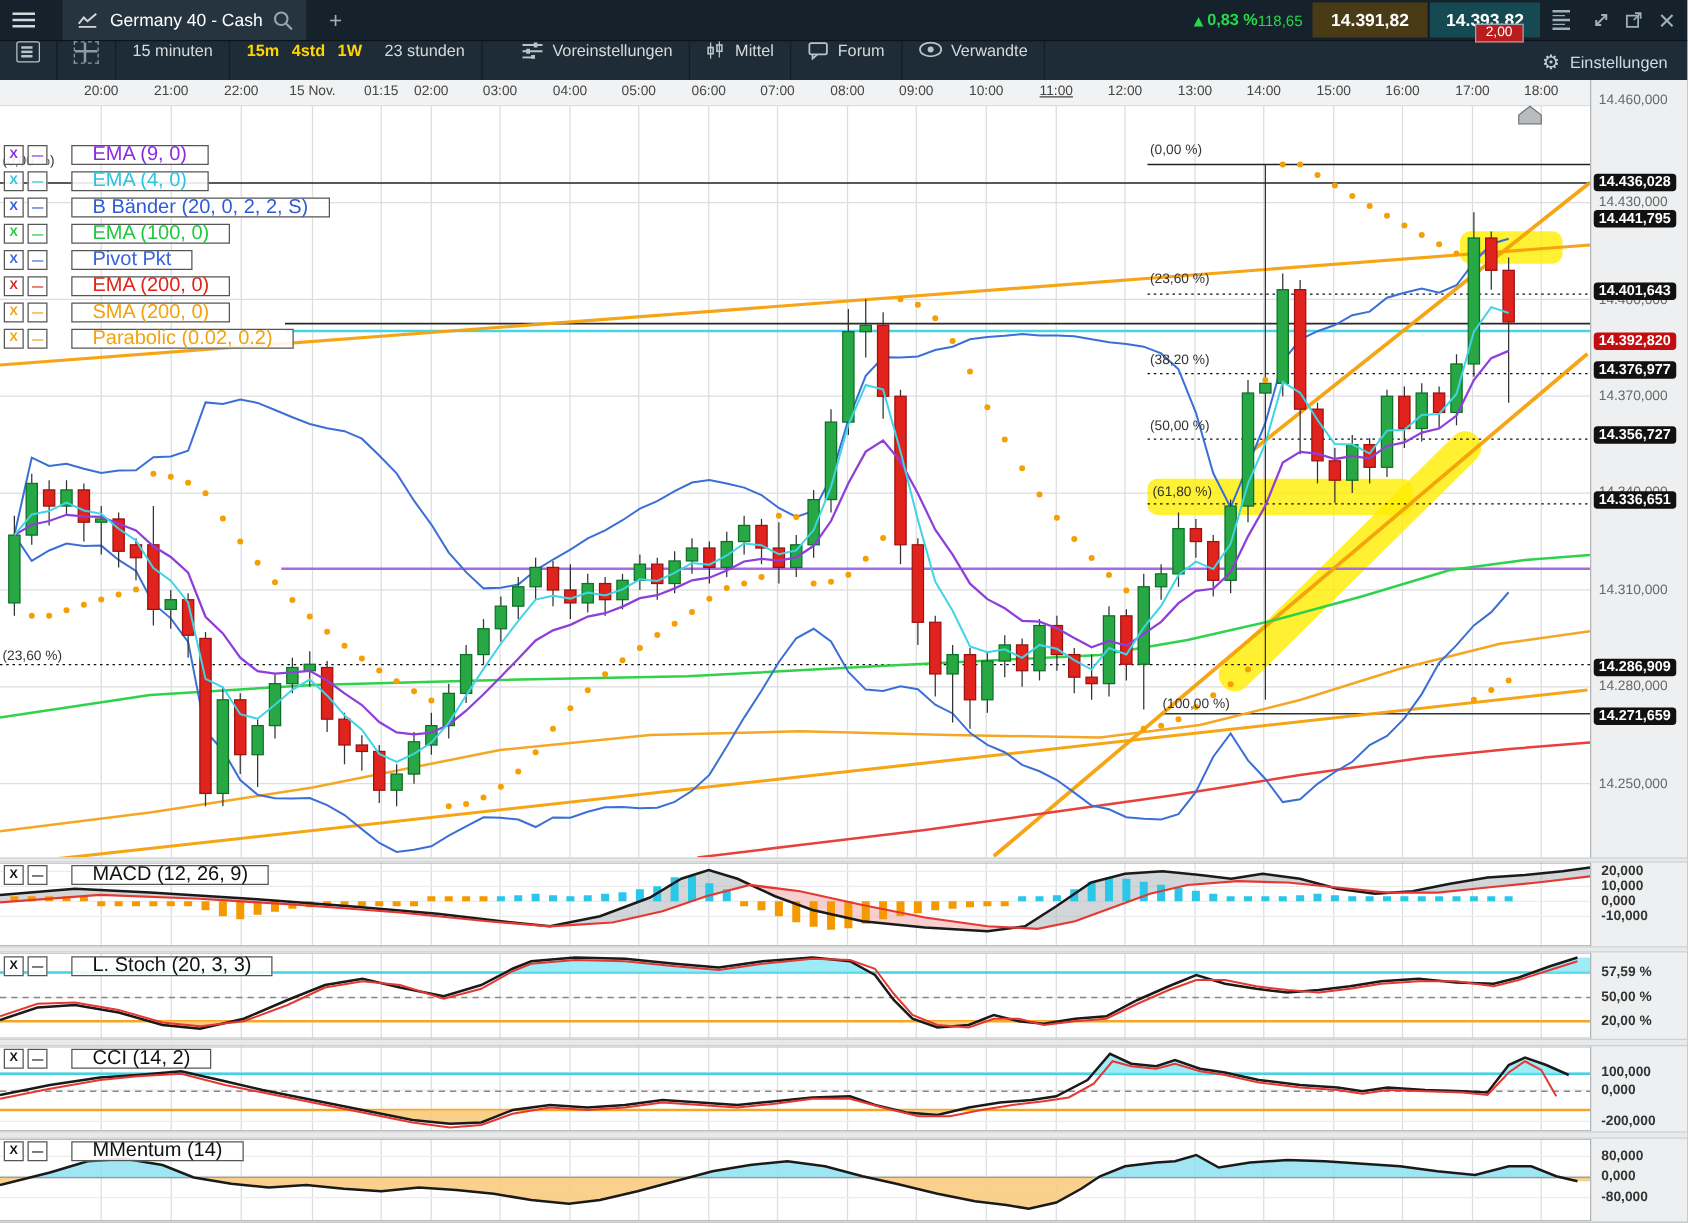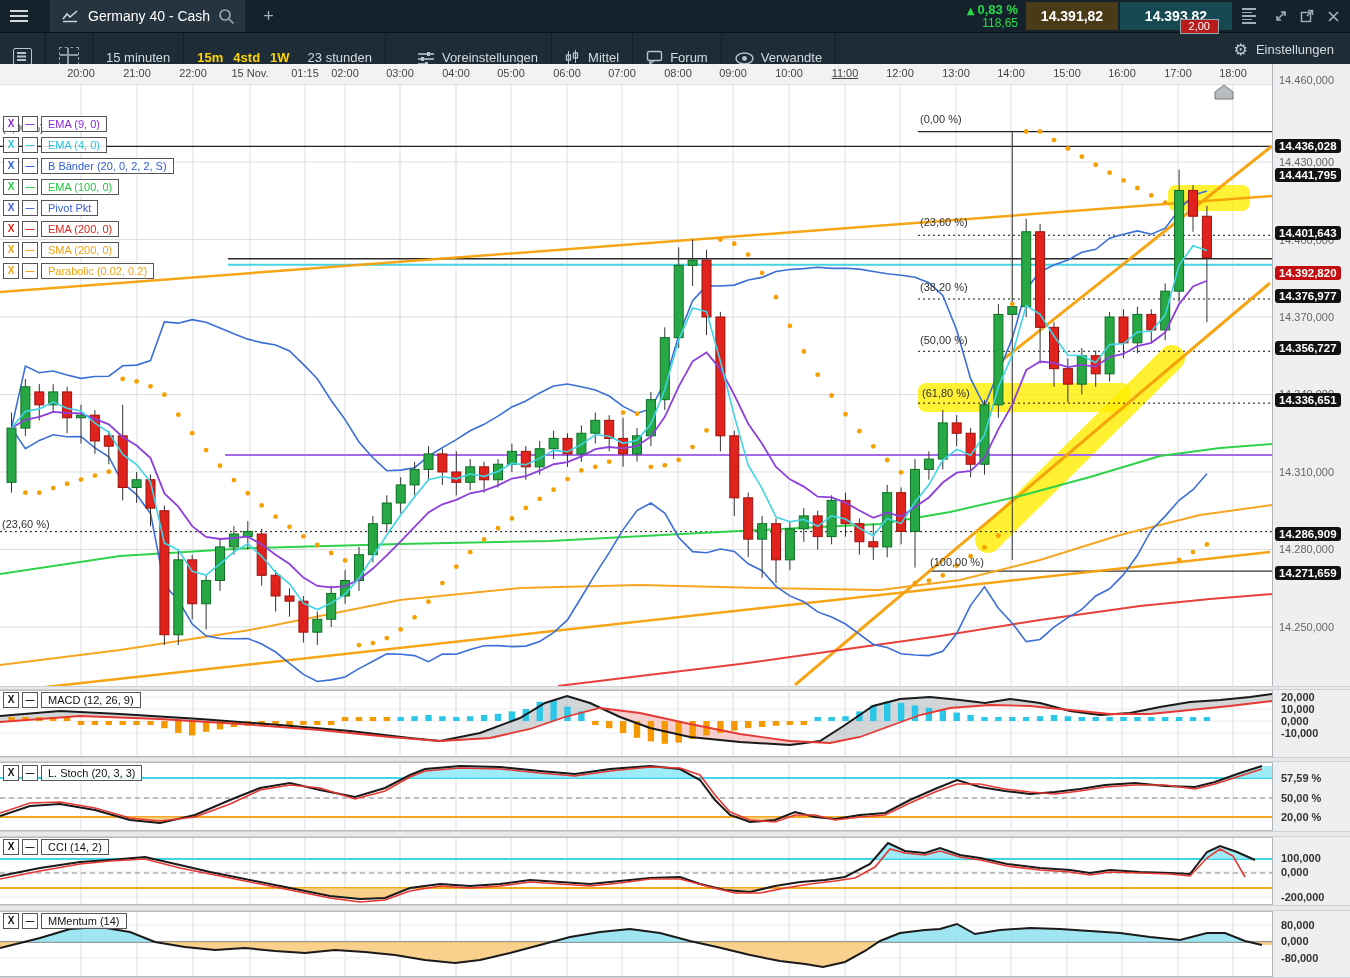--- a/index.html
+++ b/index.html
@@ -5,35 +5,35 @@
   html,body{margin:0;padding:0;background:#888;}
   .app{position:relative;width:1350px;height:978px;background:#fff;overflow:hidden;
        font-family:"Liberation Sans",sans-serif;-webkit-font-smoothing:antialiased;}
   
   .topbar{position:absolute;left:0;top:0;width:1350px;height:32px;background:#15222b;display:flex;align-items:center;}
   .menu-btn{width:38px;height:32px;display:flex;flex-direction:column;justify-content:center;gap:3px;align-items:center;cursor:pointer;}
   .menu-btn i{display:block;width:18px;height:2px;background:#cfd8dd;}
   .chart-tab{height:32px;background:#25343f;display:flex;align-items:center;gap:8px;padding:0 10px 0 12px;margin-left:12px;color:#fff;font-size:14px;}
   .plus{color:#9fb0ba;font-size:18px;margin-left:18px;cursor:pointer;}
   .tb-right{margin-left:auto;display:flex;align-items:center;height:32px;position:relative;}
-  .change{display:flex;flex-direction:column;align-items:flex-end;margin-right:8px;line-height:13px;}
+  .change{display:flex;flex-direction:row;align-items:flex-end;margin-right:8px;line-height:13px;}
   .change .pct{color:#27d84b;font-size:13px;font-weight:bold;}
   .change .abs{color:#27d84b;font-size:12px;}
   .tri{font-family:"DejaVu Sans",sans-serif;font-size:10px;margin-right:3px;}
   .sellbox{width:92px;height:28px;background:#4a3b17;color:#fff;font-weight:bold;font-size:14px;display:flex;align-items:center;justify-content:center;cursor:pointer;}
-  .buybox{width:112px;height:28px;background:#164a52;color:#fff;font-weight:bold;font-size:14px;display:flex;align-items:center;justify-content:center;cursor:pointer;margin-left:2px;}
+  .buybox{width:88px;height:28px;background:#164a52;color:#fff;font-weight:bold;font-size:14px;display:flex;align-items:center;justify-content:center;cursor:pointer;margin-left:2px;}
   .spread{position:absolute;left:82px;top:19px;background:#b91c1c;border:1px solid #9aa7af;color:#fff;font-size:11px;padding:0 8px;height:13px;line-height:13px;z-index:3;}
   .depth-icon{width:20px;height:20px;margin:0 6px 0 10px;display:flex;flex-direction:column;justify-content:center;gap:2px;}
   .depth-icon i{display:block;height:1.5px;background:#9fb0ba;}
   .depth-icon i:nth-child(1){width:14px}.depth-icon i:nth-child(2){width:10px}
   .depth-icon i:nth-child(3){width:14px}.depth-icon i:nth-child(4){width:10px}.depth-icon i:nth-child(5){width:14px}
   .winbtn{width:26px;height:26px;display:flex;align-items:center;justify-content:center;cursor:pointer;}
   
   .toolbar{position:absolute;left:0;top:32px;width:1350px;height:32px;background:#1e2c37;border-top:1px solid #0c141a;display:flex;align-items:center;color:#d4dbdf;font-size:13px;}
-  .tbtn{display:flex;align-items:flex-end;gap:7px;padding:0 13px;height:32px;border-right:1px solid #121d25;cursor:pointer;white-space:nowrap;}
+  .tbtn{display:flex;align-items:flex-start;gap:7px;padding:0 13px;height:32px;border-right:1px solid #121d25;cursor:pointer;white-space:nowrap;}
   .tbtn.nob{border-right:none;}
   .yellow{color:#ffd400;font-weight:bold;}
   .listicon{width:17px;height:15px;border:1.5px solid #b9c4ca;border-radius:2px;position:relative;}
   .listicon:before{content:"";position:absolute;left:3px;top:3px;width:9px;height:1.5px;background:#b9c4ca;box-shadow:0 3.5px 0 #b9c4ca,0 7px 0 #b9c4ca;}
   .gridicon{width:18px;height:16px;border:1.5px dashed #8d9aa2;position:relative;}
   .gridicon:before{content:"";position:absolute;left:7px;top:0;width:1.5px;height:100%;background:#8d9aa2;}
   .gridicon:after{content:"";position:absolute;left:0;top:6px;width:100%;height:1.5px;background:#8d9aa2;}
   .settings-btn{margin-left:auto;display:flex;align-items:center;gap:8px;padding:0 16px;cursor:pointer;}
   .gear{font-family:"DejaVu Sans",sans-serif;font-size:16px;color:#c3cdd3;}
   
@@ -43,21 +43,21 @@
   .plabel{position:absolute;left:6px;font-size:11px;color:#666;transform:translateY(-50%);white-space:nowrap;}
   .badge{position:absolute;left:2px;background:#111;color:#fff;font-size:11.5px;font-weight:bold;padding:1px 4px;border-radius:3px;transform:translateY(-50%);white-space:nowrap;z-index:2;}
   .badge.red{background:#c40d10;margin-top:16px;}
   .pnl-label{position:absolute;left:8px;font-size:11px;font-weight:bold;color:#333;transform:translateY(-50%);white-space:nowrap;}
   svg.layer{position:absolute;left:0;background:#fff;}
   .sep{position:absolute;left:0;width:1350px;background:#e7e9ea;border-top:1px solid #cfd2d4;border-bottom:1px solid #cfd2d4;box-sizing:border-box;z-index:4;}
   
   .leg-row{position:absolute;display:flex;gap:3px;align-items:center;height:15px;z-index:5;}
   .leg-box{width:14px;height:14px;border:1px solid #555;background:rgba(255,255,255,.92);font-size:10px;font-weight:bold;
            display:flex;align-items:center;justify-content:center;cursor:pointer;line-height:10px;}
-  .leg-lab{height:14px;border:1px solid #555;background:rgba(255,255,255,.88);font-size:11px;padding:0 6px;display:flex;align-items:center;cursor:pointer;white-space:nowrap;}
+  .leg-lab{height:14px;border:1px solid #555;background:rgba(255,255,255,.88);font-size:16px;padding:0 16px;display:flex;align-items:center;cursor:pointer;white-space:nowrap;margin-left:16px;}
 </style>
 </head>
 <body>
 
 <div class="app">
 
   <div class="topbar">
     <div class="menu-btn">
         <i></i>
         <i></i>

